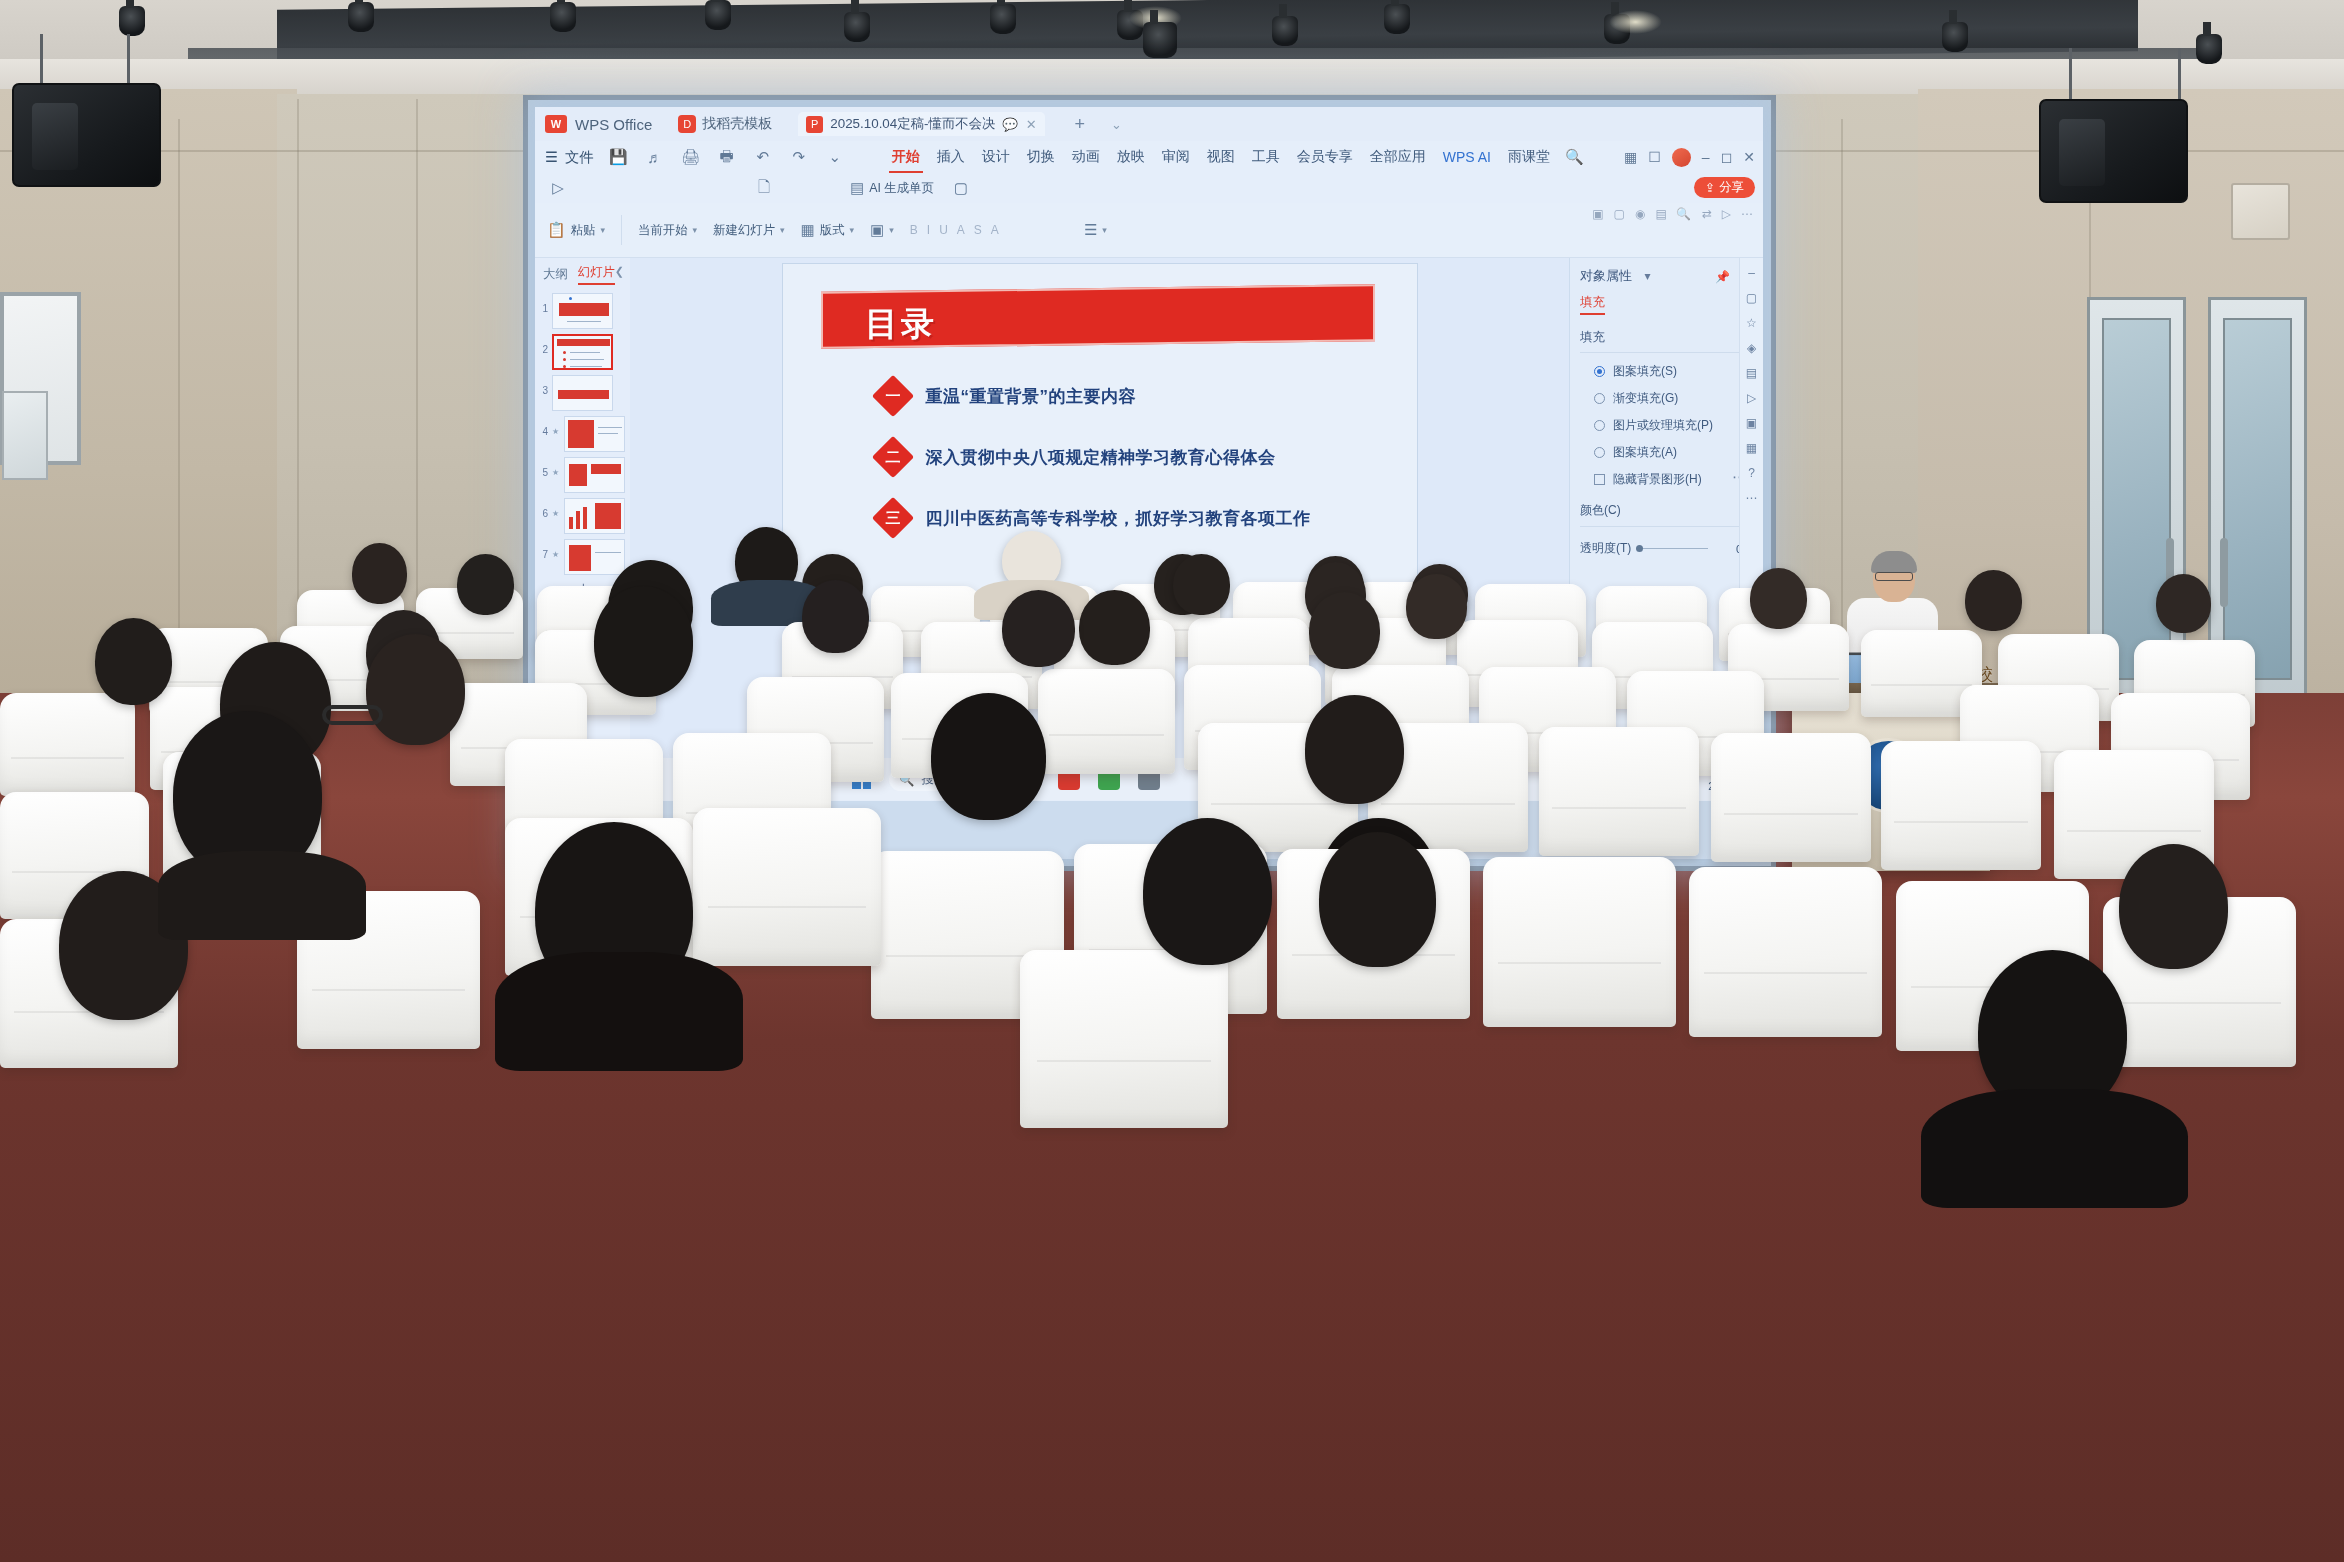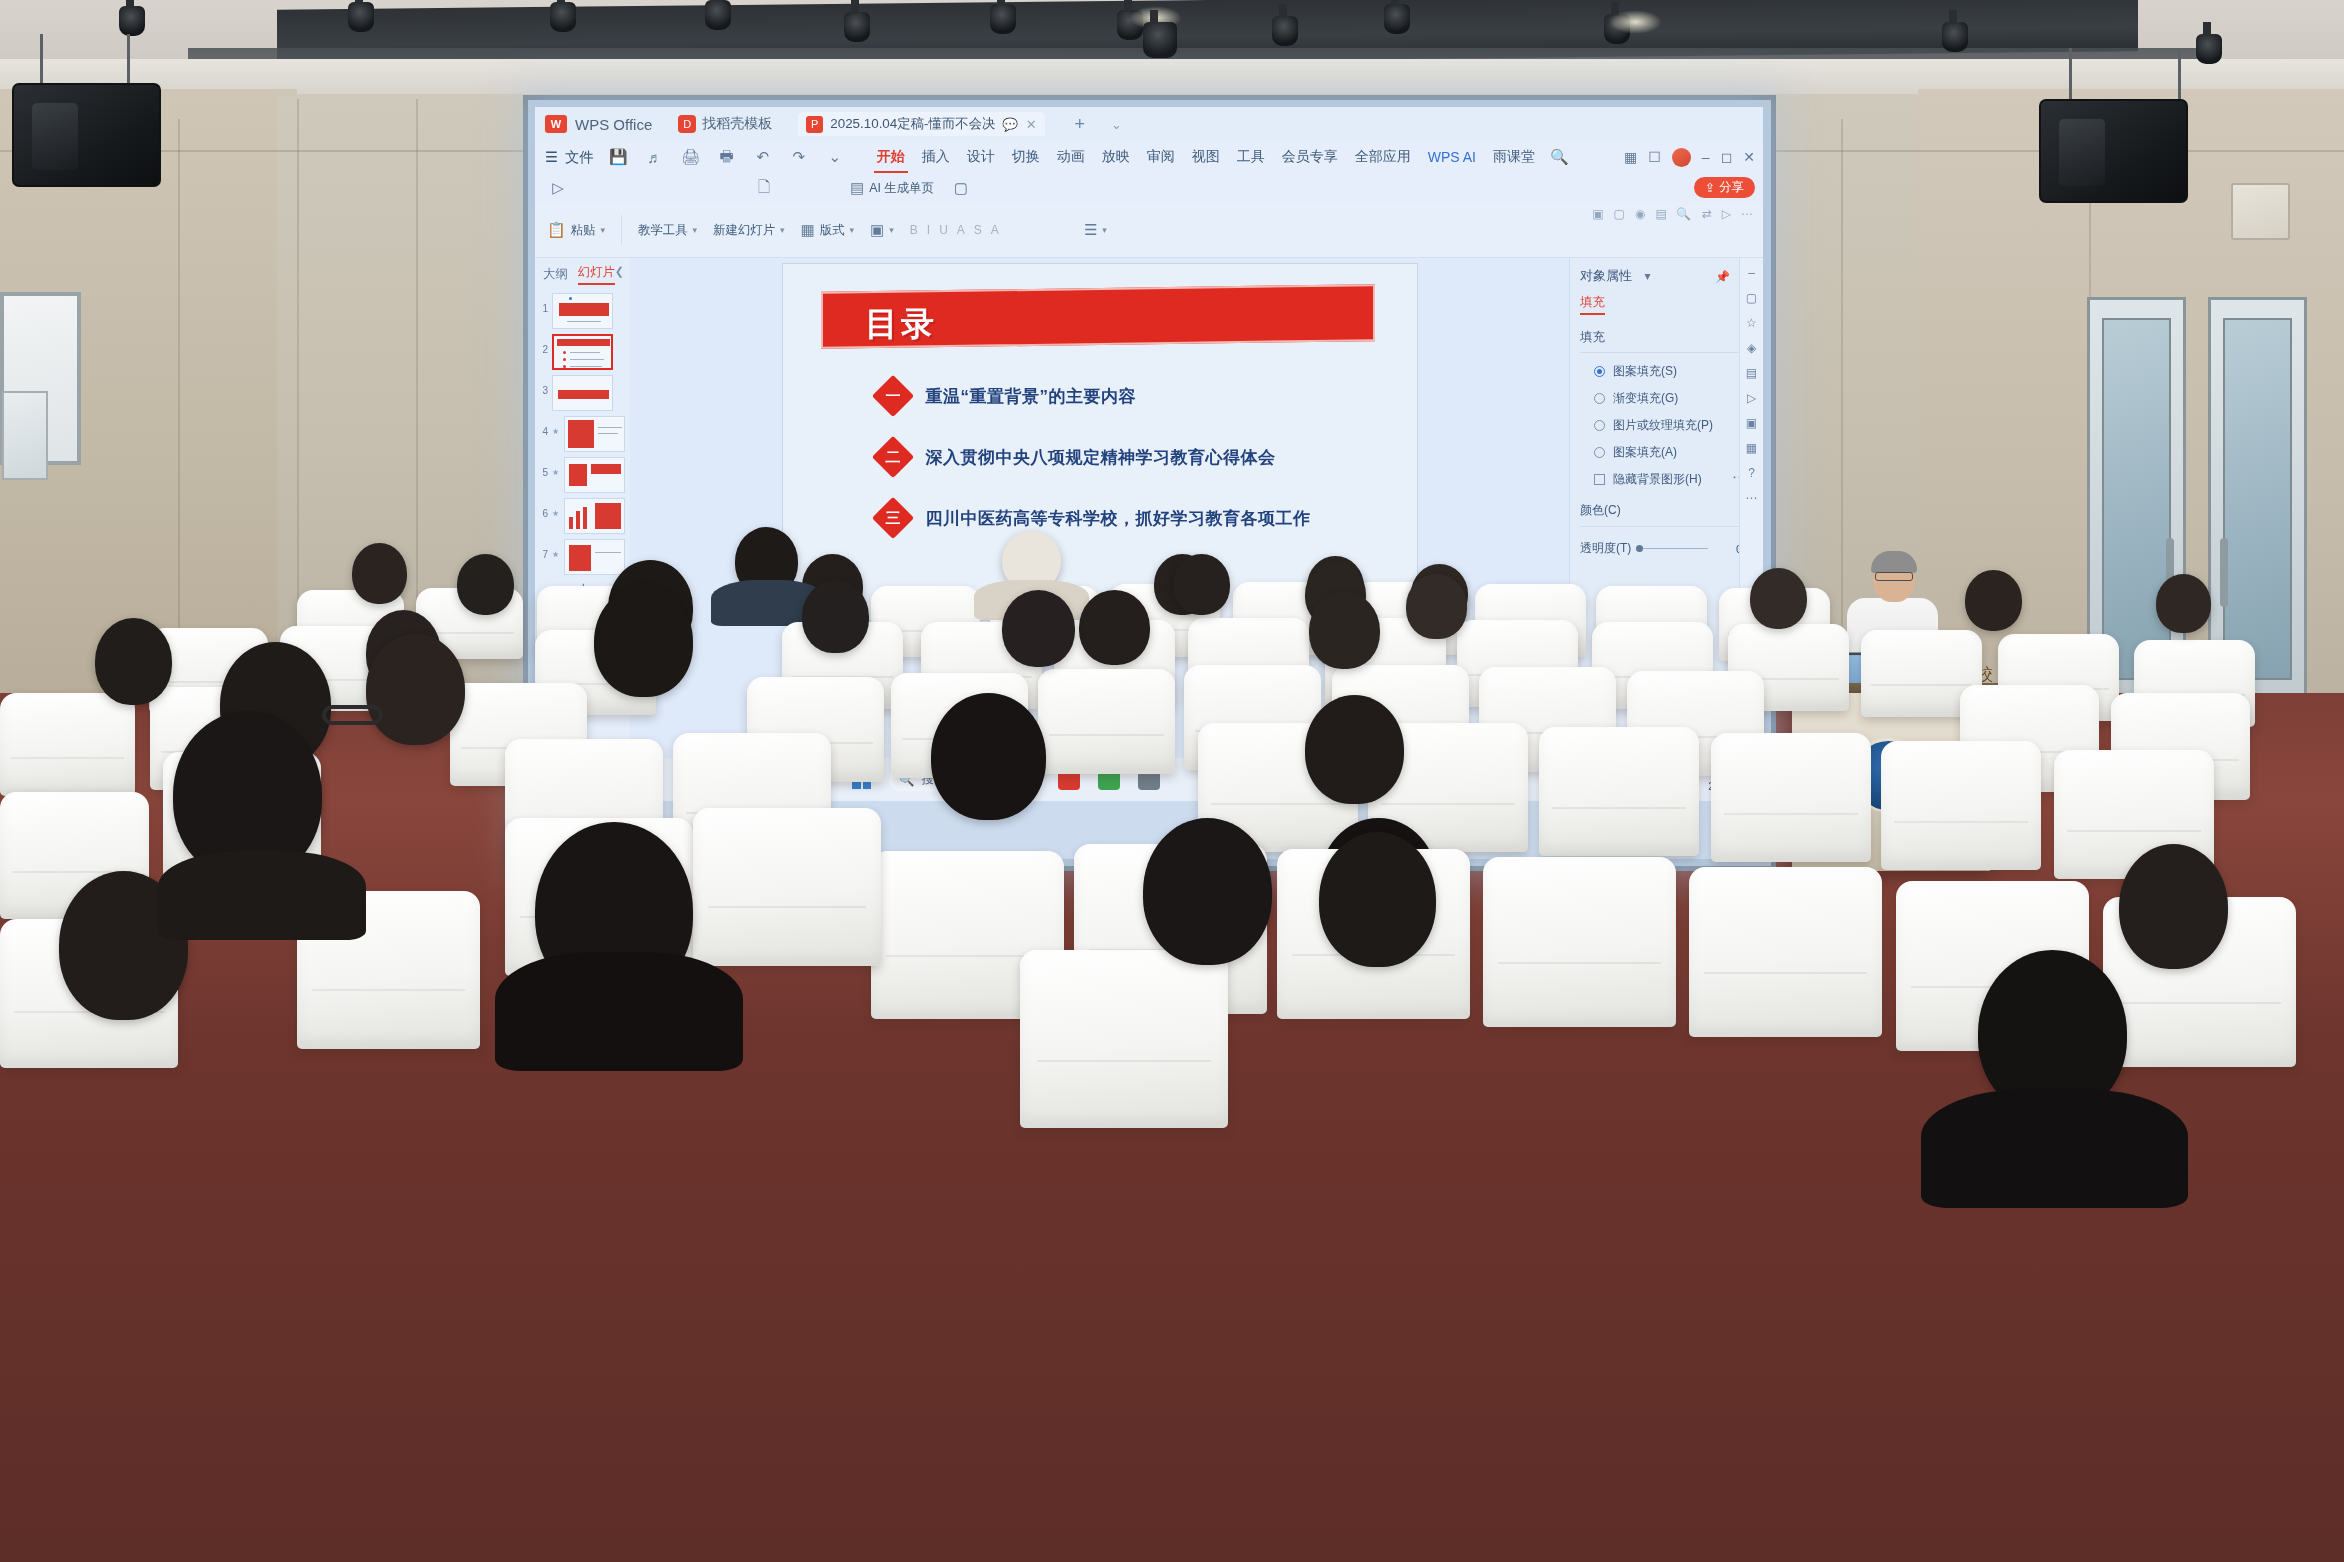--- a/index.html
+++ b/index.html
@@ -164,21 +164,21 @@
   .tab-ic{font-size:13px;color:#8ba0b6;}
   .tab-plus{font-size:18px;color:#6b83a0;margin-left:4px;}
 
   
   .wps-menurow{
     position:relative;height:32px;display:flex;align-items:center;gap:14px;
     padding-left:10px;background:#e6effb;
   }
   .qa-ic{font-size:15px;color:#5d7694;width:22px;text-align:center;}
   .menu-file{display:flex;align-items:center;gap:7px;font-size:14.4px;color:#34506f;}
-  .ribbon-tabs{display:flex;align-items:center;gap:11px;margin-left:14px;}
+  .ribbon-tabs{display:flex;align-items:center;gap:11px;margin-left:29px;}
   .rtab{font-size:14px;color:#3d587a;padding:2px 3px;position:relative;white-space:nowrap;}
   .rtab.active{color:#e03a2b;font-weight:bold;}
   .rtab.active::after{
     content:"";position:absolute;left:0;right:0;bottom:-5px;height:2px;background:#e03a2b;
   }
   .rtab.ai{color:#2f6fd0;}
   .menurow-right{position:absolute;right:8px;top:0;height:32px;display:flex;
     align-items:center;gap:11px;}
   .win-btn{font-size:14px;color:#5f7794;}
   .avatar-c{width:19px;height:19px;border-radius:50%;
@@ -535,21 +535,21 @@
       </div>
 
       <div class="wps-ribbon">
         <div class="rb-item">
           <span class="rb-ic">📋</span>
           <span class="rb-label">粘贴</span>
           <span class="rb-caret">▾</span>
         </div>
         <div class="rb-sep"></div>
         <div class="rb-item">
-          <span class="rb-label">教学工具</span>
+          <span class="rb-label">当前开始</span>
           <span class="rb-caret">▾</span>
         </div>
         <div class="rb-item">
           <span class="rb-label">新建幻灯片</span>
           <span class="rb-caret">▾</span>
         </div>
         <div class="rb-item">
           <span class="rb-ic">▦</span>
           <span class="rb-label">版式</span>
           <span class="rb-caret">▾</span>

